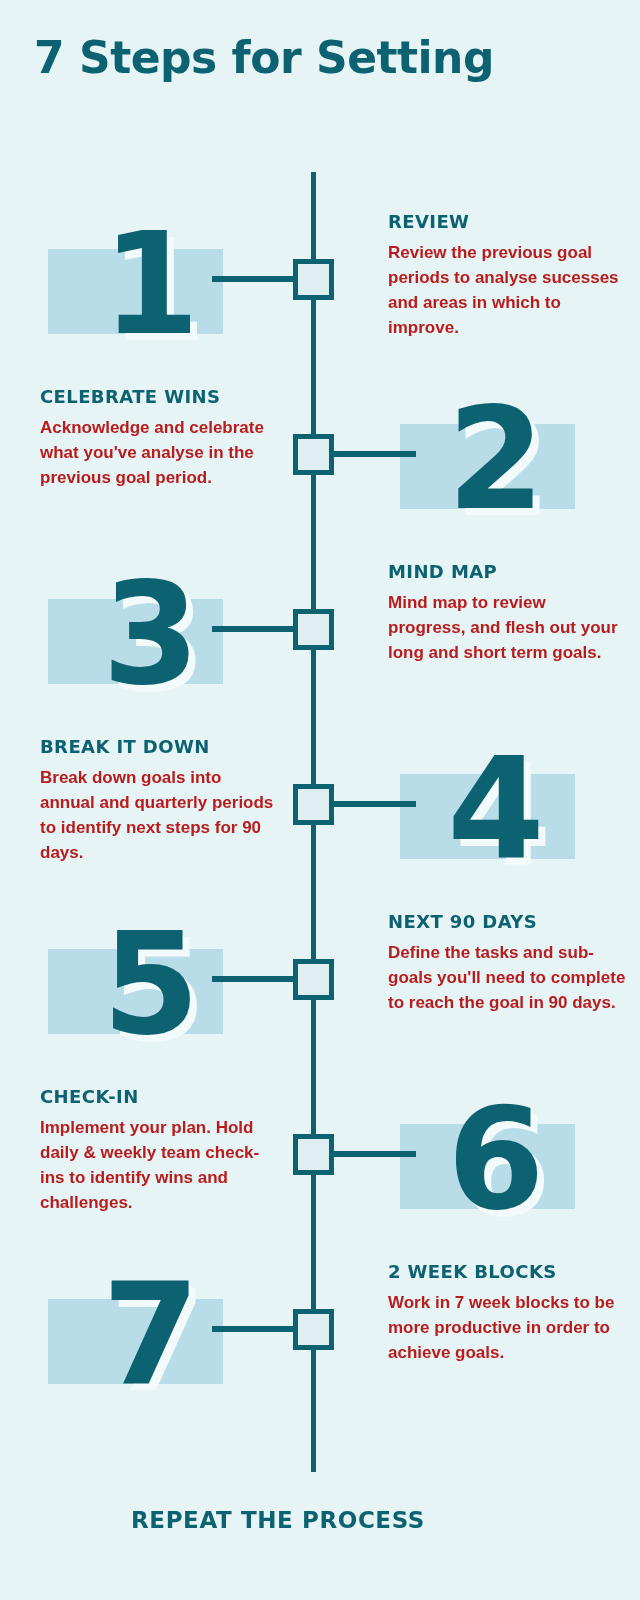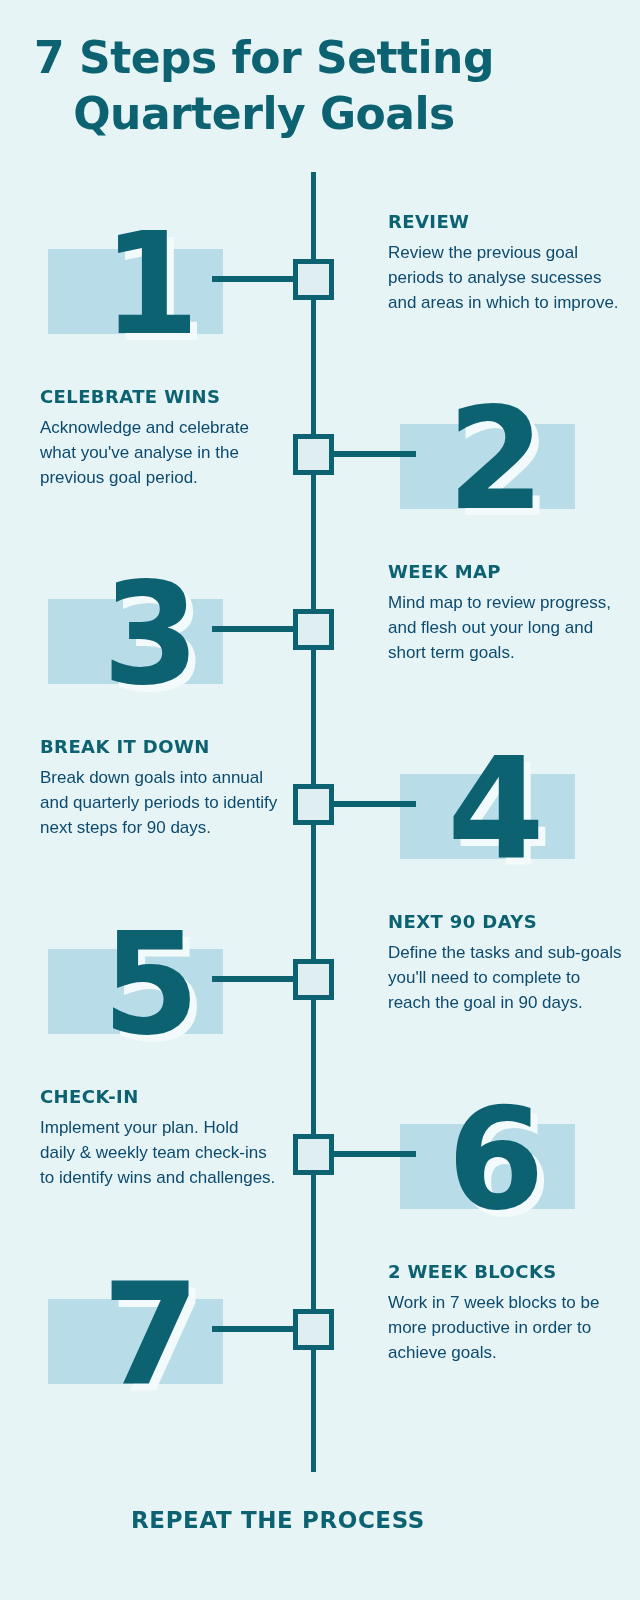--- a/index.html
+++ b/index.html
@@ -131,24 +131,25 @@
     font-family: "DejaVu Sans", sans-serif;
     font-weight: bold;
     font-size: 18px;
     line-height: 22px;
     letter-spacing: 0.4px;
     margin-bottom: 7px;
     white-space: nowrap;
   }
 
   .step-body {
-    color: #0c4a6e;
+    color: #b91c1c;
     font-family: "Liberation Sans", sans-serif;
     font-size: 17px;
     line-height: 25px;
+    font-weight: bold;
   }
 
   
   .footer {
     position: absolute;
     top: 1507px;
     left: 0;
     width: 556px;
     text-align: center;
     color: #0d6272;
@@ -158,21 +159,20 @@
     letter-spacing: 0.6px;
   }
 </style>
 </head>
 <body>
 
 <div id="infographic">
 
   <div class="title-block">
     <span class="title-line">7 Steps for Setting</span>
-    <span class="title-line">Quarterly Goals</span>
   </div>
 
   <div class="spine" style="top:172px; height:1300px;"></div>
 
   <div id="steps-container">
       <div class="step left-num" style="top: 197px;">
         <div class="connector"></div>
         <div class="node"></div>
         <div class="numart">
           <div class="num-plate"></div>
@@ -196,21 +196,21 @@
         </div>
       </div>
       <div class="step left-num" style="top: 547px;">
         <div class="connector"></div>
         <div class="node"></div>
         <div class="numart">
           <div class="num-plate"></div>
           <div class="num-glyph">3</div>
         </div>
         <div class="textcol">
-          <div class="step-heading">WEEK MAP</div>
+          <div class="step-heading">MIND MAP</div>
           <div class="step-body">Mind map to review progress, and flesh out your long and short term goals.</div>
         </div>
       </div>
       <div class="step right-num" style="top: 722px;">
         <div class="connector"></div>
         <div class="node"></div>
         <div class="numart">
           <div class="num-plate"></div>
           <div class="num-glyph">4</div>
         </div>

